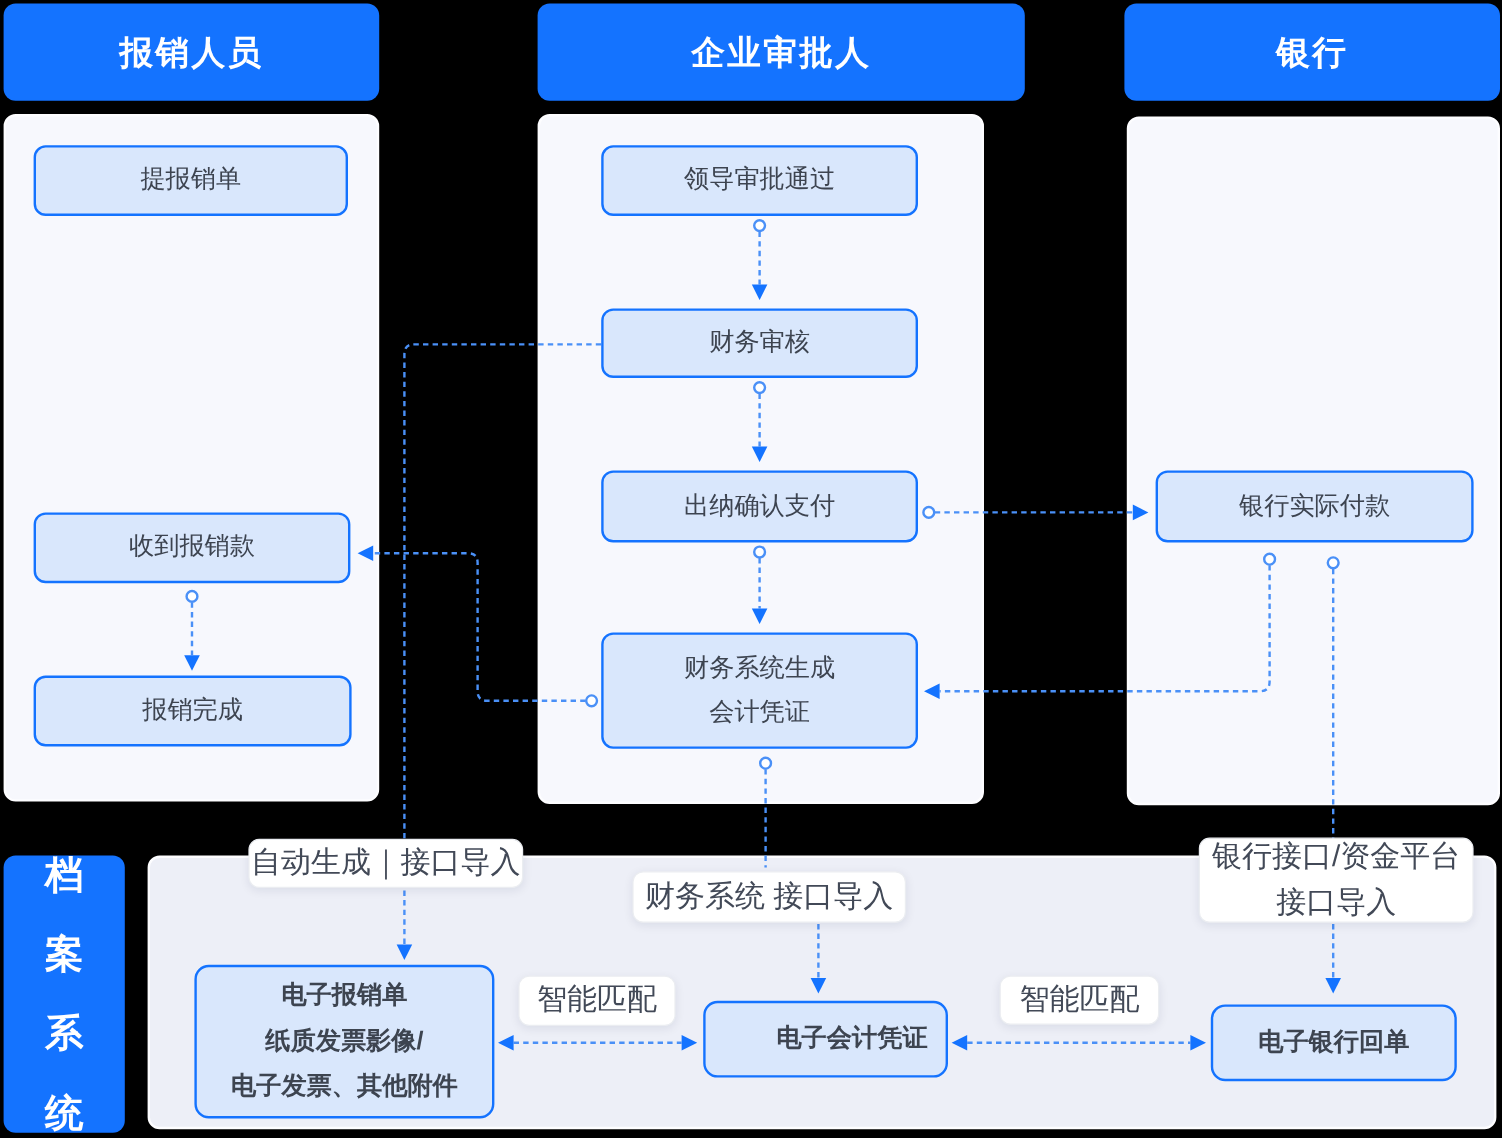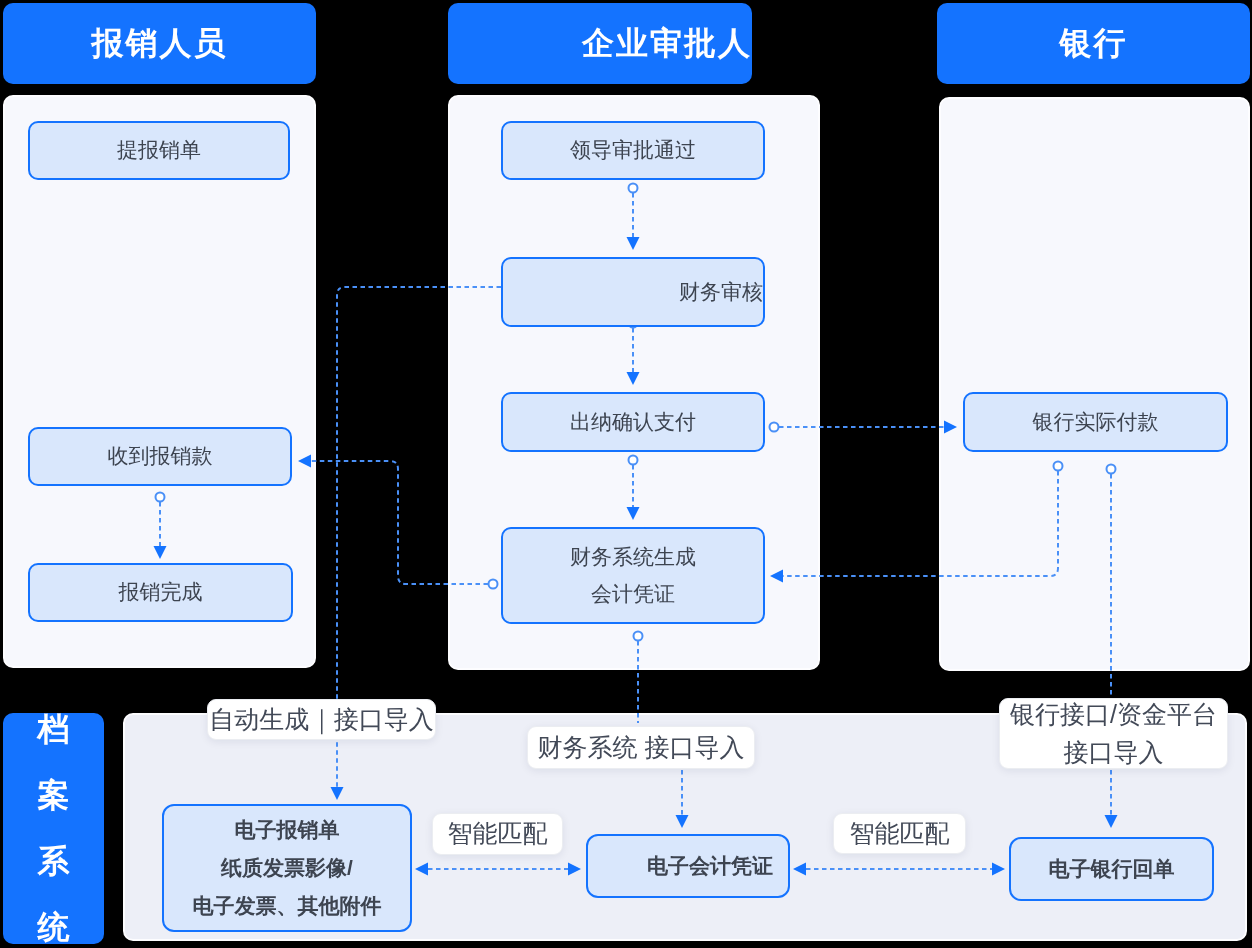--- a/index.html
+++ b/index.html
@@ -12,21 +12,21 @@
     --label-text:#424957;
   }
   *{margin:0;padding:0;box-sizing:border-box;}
   html,body{background:#000;}
   body{font-family:"Liberation Sans","DejaVu Sans",sans-serif;}
   .canvas{position:relative;width:1252px;height:948px;background:#000;overflow:hidden;}
 
   .lane-header{
     position:absolute;height:81px;background:var(--primary);border-radius:10px;
     display:flex;align-items:center;justify-content:center;
-    color:#fff;font-size:32px;font-weight:700;letter-spacing:2px;z-index:10;
+    color:#fff;font-size:28px;font-weight:700;letter-spacing:2px;z-index:10;
   }
   .lane-panel{
     position:absolute;background:var(--panel-bg);border:2px solid #fdfdff;
     border-radius:10px;z-index:1;
   }
   .archive-panel{
     position:absolute;background:var(--archive-bg);border:2px solid #fdfdff;
     border-radius:10px;z-index:1;
   }
   .archive-sidebar{
@@ -52,21 +52,21 @@
   .startdot{fill:#fff;stroke:var(--connector);stroke-width:2;}
 </style>
 </head>
 <body>
 
 <div class="canvas">
 
   <div class="lane-header" style="left:3px;top:3px;width:313px;">
     <span>报销人员</span>
   </div>
-  <div class="lane-header" style="left:448px;top:3px;width:304px;justify-content:flex-end;">
+  <div class="lane-header" style="left:448px;top:3px;width:406px;">
     <span>企业审批人</span>
   </div>
   <div class="lane-header" style="left:937px;top:3px;width:313px;">
     <span>银行</span>
   </div>
 
   <div class="lane-panel" style="left:3px;top:95px;width:313px;height:573px;"></div>
   <div class="lane-panel" style="left:448px;top:95px;width:372px;height:575px;"></div>
   <div class="lane-panel" style="left:939px;top:97px;width:311px;height:574px;"></div>
 
@@ -162,21 +162,21 @@
   <div class="node" style="left:28px;top:427px;width:264px;height:59px;">
     <span>收到报销款</span>
   </div>
   <div class="node" style="left:28px;top:563px;width:265px;height:59px;">
     <span>报销完成</span>
   </div>
 
   <div class="node" style="left:501px;top:121px;width:264px;height:59px;">
     <span>领导审批通过</span>
   </div>
-  <div class="node" style="left:501px;top:257px;width:264px;height:70px;align-items:flex-end;">
+  <div class="node" style="left:501px;top:257px;width:264px;height:58px;">
     <span>财务审核</span>
   </div>
   <div class="node" style="left:501px;top:392px;width:264px;height:60px;">
     <span>出纳确认支付</span>
   </div>
   <div class="node" style="left:501px;top:527px;width:264px;height:97px;">
     <span>财务系统生成</span>
     <span>会计凭证</span>
   </div>
 

